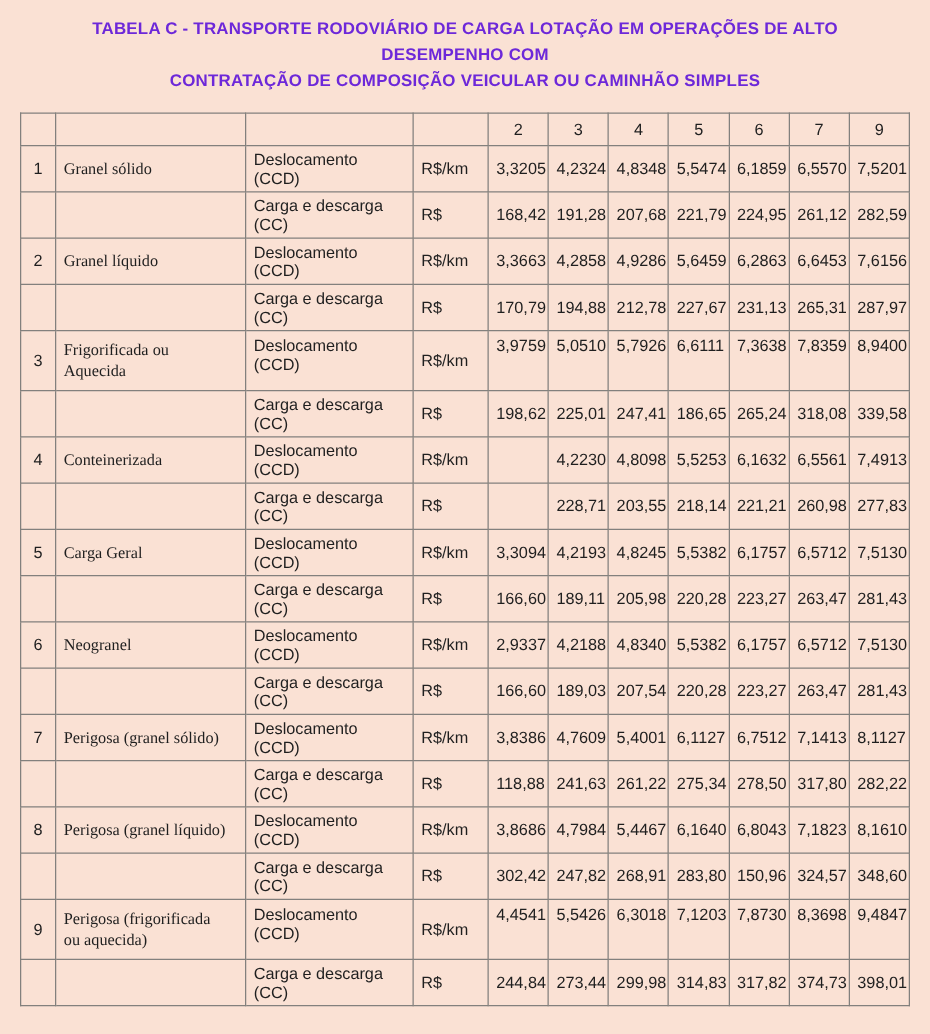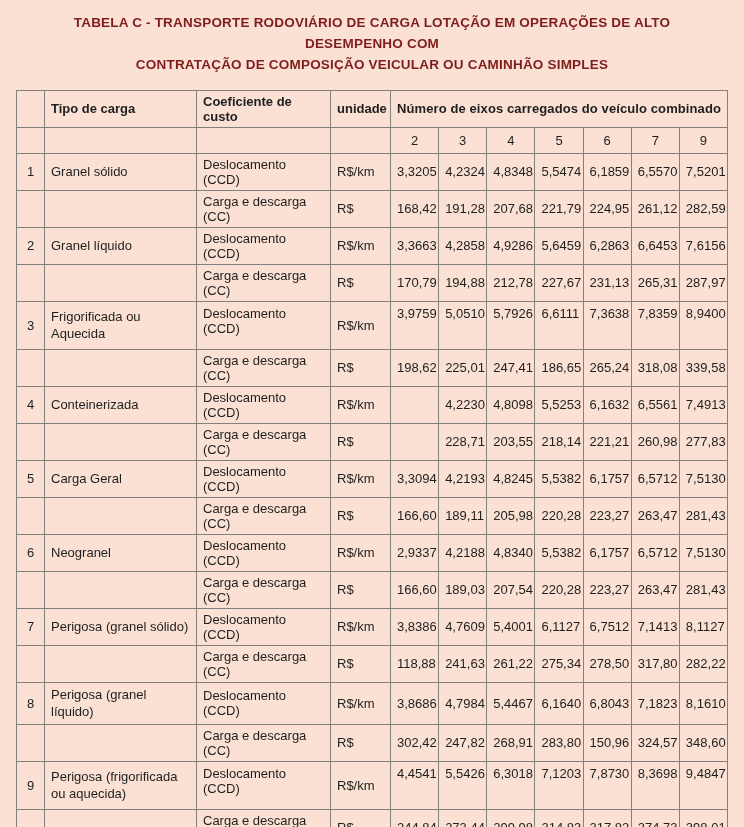--- a/index.html
+++ b/index.html
@@ -15,21 +15,21 @@
     overflow: hidden;
   }
   .title {
     padding: 13px 30px 0;
     text-align: center;
     font-weight: bold;
     font-size: 13.5px;
     line-height: 1.55;
     letter-spacing: .2px;
     white-space: pre-line;
-    color: #7f1d1d;
+    color: #6d28d9;
   }
   table.freight {
     border-collapse: collapse;
     table-layout: fixed;
     width: 712px;
     margin: 14px auto 0;
     background: #fae1d4;
   }
   table.freight td, table.freight th {
     border: 1px solid #82807d;
@@ -37,21 +37,21 @@
     font-size: 13px;
     height: 19px;
     vertical-align: middle;
     overflow: hidden;
     font-weight: normal;
     text-align: left;
   }
   table.freight th { font-weight: bold; }
   .center { text-align: center !important; }
   .val { text-align: right !important; padding-right: 5px !important; }
-  .tipo { white-space: pre-line; line-height: 1.35; }
+  .tipo { white-space: pre-line; line-height: 1.35; font-family: Liberation Serif, serif; }
   tr.tall td { height: 40px; }
   tr.tall td.va-top { vertical-align: top; padding-top: 4px; }
   .hdr-eixos { letter-spacing: .1px; }
 </style>
 </head>
 <body>
 
 <div class="title">TABELA C - TRANSPORTE RODOVIÁRIO DE CARGA LOTAÇÃO EM OPERAÇÕES DE ALTO DESEMPENHO COM
 CONTRATAÇÃO DE COMPOSIÇÃO VEICULAR OU CAMINHÃO SIMPLES</div>
 
@@ -65,27 +65,20 @@
       <col>
       <col>
       <col>
       <col>
       <col>
       <col>
   </colgroup>
   <thead>
     <tr>
       <td></td>
-      <th>Tipo de carga</th>
-      <th>Coeficiente de custo</th>
-      <th>unidade</th>
-      <th class="hdr-eixos" colspan="7">Número de eixos carregados do veículo combinado</th>
-    </tr>
-    <tr>
-      <td></td>
       <td></td>
       <td></td>
       <td></td>
     <td class="center">2</td>
         <td class="center">3</td>
         <td class="center">4</td>
         <td class="center">5</td>
         <td class="center">6</td>
         <td class="center">7</td>
         <td class="center">9</td>

